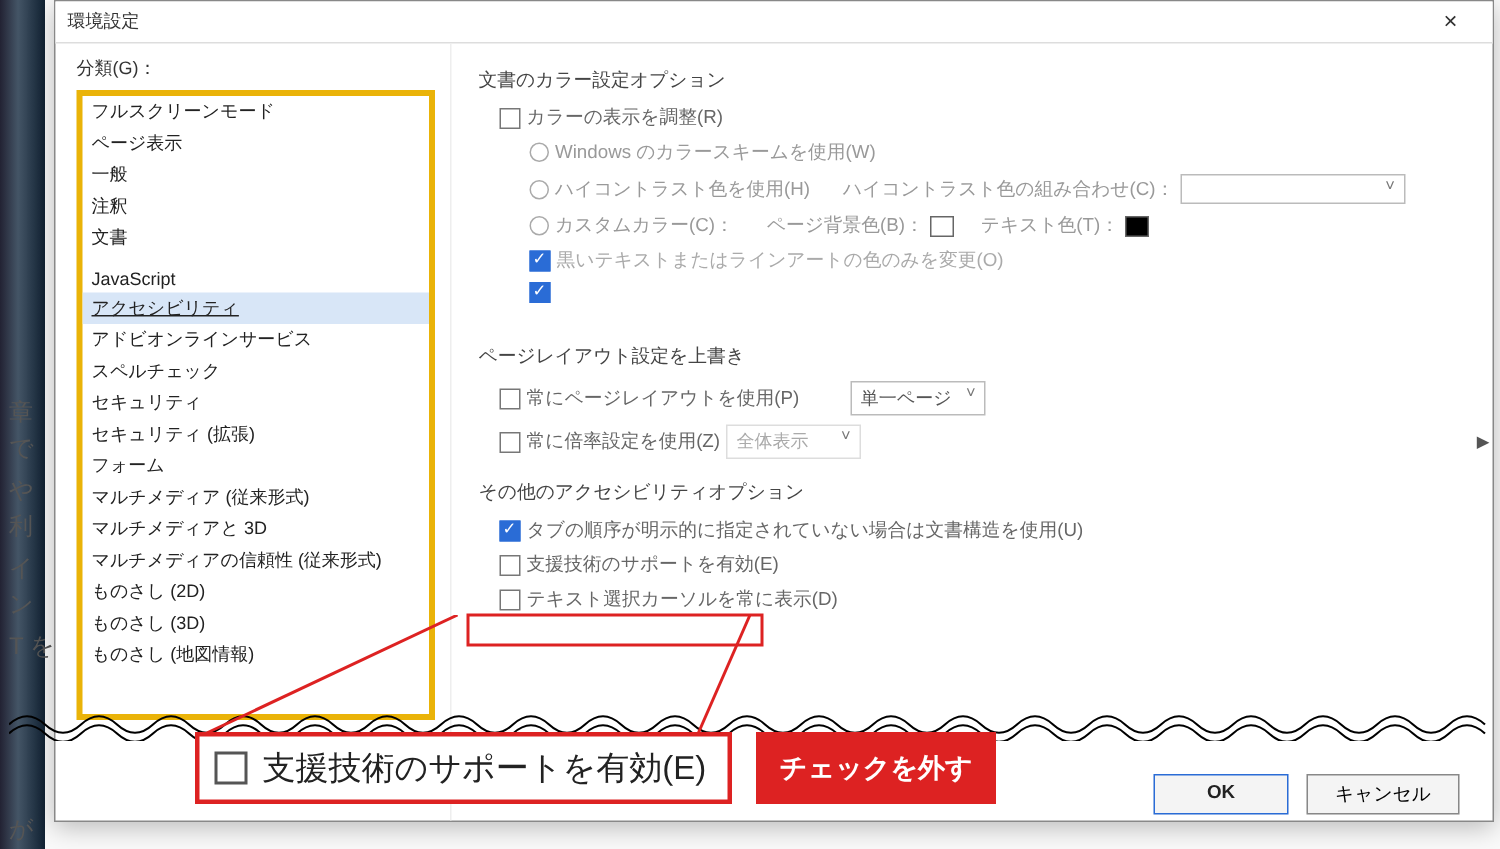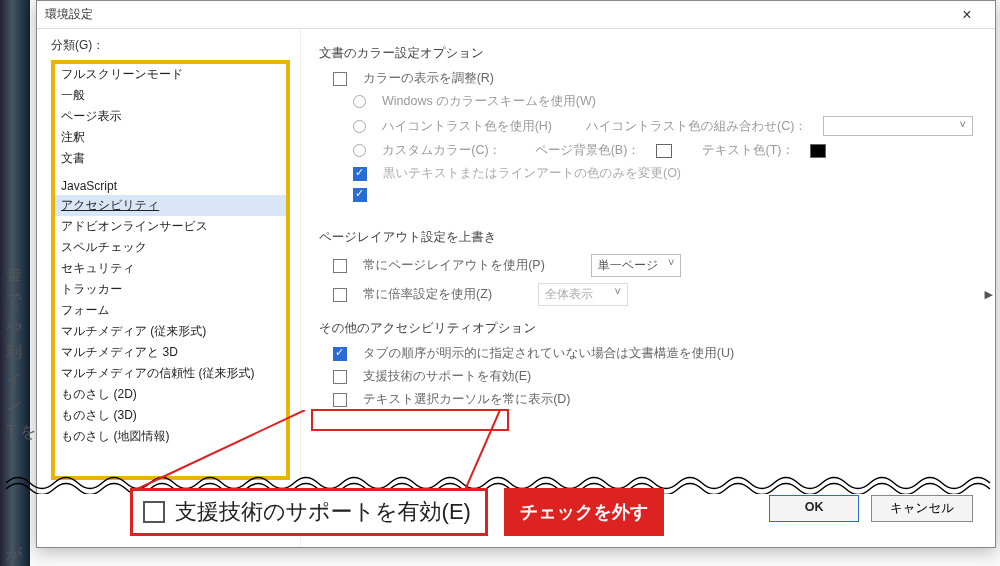--- a/index.html
+++ b/index.html
@@ -27,21 +27,21 @@
   .catlist {
     border: 4px solid #eab308; height: 420px; overflow-y: auto; font-size: 12px; color: #222;
     background: #fff;
   }
   .catlist .item { padding: 2px 6px; cursor: pointer; white-space: nowrap; }
   .catlist .item.sel { background: #d8e6f7; text-decoration: underline; }
   .catlist .sep { height: 8px; }
   
   .main { flex: 1; padding: 10px 18px 22px 18px; font-size: 12.5px; color: #555; position: relative; }
   .group-title { color: #444; margin: 6px 0 8px 0; }
-  .row { display: flex; align-items: center; gap: 16px; margin: 6px 0 6px 14px; color: #666; }
+  .row { display: flex; align-items: center; gap: 4px; margin: 6px 0 6px 14px; color: #666; }
   .row.sub { margin-left: 34px; color: #999; }
   .chk { width: 14px; height: 14px; border: 1px solid #777; background: #fff; display: inline-block; position: relative; }
   .chk.checked { background: #2a6cd6; border-color: #2a6cd6; }
   .chk.checked::after { content: "✓"; color: #fff; font-size: 11px; position: absolute; left: 1px; top: -2px; }
   .radio { width: 13px; height: 13px; border: 1px solid #aaa; border-radius: 50%; display: inline-block; }
   .combo { border: 1px solid #bbb; background: #fff; padding: 2px 22px 2px 6px; font-size: 12px; color: #555; position: relative; min-width: 90px; display: inline-block; }
   .combo::after { content: "˅"; position: absolute; right: 6px; top: 1px; color: #777; font-size: 11px; }
   .swatch { width: 16px; height: 14px; border: 1px solid #666; display: inline-block; }
   .swatch.black { background: #000; }
   .disabled { color: #aaa; }
@@ -64,21 +64,21 @@
   }
   .callout-box .bigchk { width: 22px; height: 22px; border: 2px solid #555; background: #fff; }
   .callout-label {
     background: #d22; color: #fff; font-size: 18px; font-weight: bold; padding: 12px 16px;
   }
   .connector {
     position: absolute; pointer-events: none;
   }
   
   .footer-btns {
-    position: absolute; right: 22px; bottom: 25px; display: flex; gap: 12px;
+    position: absolute; right: 22px; bottom: 4px; display: flex; gap: 12px;
   }
   .btn {
     min-width: 90px; padding: 4px 18px; font-size: 12.5px; text-align: center;
     border: 1px solid #888; background: #f4f4f4; cursor: pointer;
   }
   .btn.primary { border: 1px solid #2a6cd6; font-weight: bold; color: #222; }
   
   .scroll-hint { position: absolute; right: 2px; top: 50%; font-size: 11px; color: #555; }
 </style>
 </head>
@@ -101,31 +101,31 @@
   <div class="titlebar">
     <span>環境設定</span>
     <span class="close">×</span>
   </div>
 
   <div class="body">
     <div class="sidebar">
       <div class="sidebar-label">分類(G)：</div>
       <div class="catlist">
         <div class="item">フルスクリーンモード</div>
+        <div class="item">ページ表示</div>
         <div class="item">一般</div>
-        <div class="item">ページ表示</div>
         <div class="item">注釈</div>
         <div class="item">文書</div>
         <div class="sep"></div>
         <div class="item">JavaScript</div>
         <div class="item sel">アクセシビリティ</div>
         <div class="item">アドビオンラインサービス</div>
         <div class="item">スペルチェック</div>
         <div class="item">セキュリティ</div>
-        <div class="item">トラッカー</div>
+        <div class="item">セキュリティ (拡張)</div>
         <div class="item">フォーム</div>
         <div class="item">マルチメディア (従来形式)</div>
         <div class="item">マルチメディアと 3D</div>
         <div class="item">マルチメディアの信頼性 (従来形式)</div>
         <div class="item">ものさし (2D)</div>
         <div class="item">ものさし (3D)</div>
         <div class="item">ものさし (地図情報)</div>
 
       </div>
     </div>
@@ -164,21 +164,21 @@
 
       <div class="group-title" style="margin-top:27px">ページレイアウト設定を上書き</div>
       <div class="row">
         <span class="chk"></span>
         <span>常にページレイアウトを使用(P)</span>
         <span class="combo" style="margin-left:30px">単一ページ</span>
       </div>
       <div class="row">
         <span class="chk"></span>
         <span>常に倍率設定を使用(Z)</span>
-        <span class="combo disabled" style="margin-left:30px;border-color:#ddd">全体表示</span>
+        <span class="combo disabled" style="border-color:#ddd">全体表示</span>
       </div>
 
       <div class="group-title" style="margin-top:14px">その他のアクセシビリティオプション</div>
       <div class="row">
         <span class="chk checked"></span>
         <span>タブの順序が明示的に指定されていない場合は文書構造を使用(U)</span>
       </div>
       <div class="row" style="position:relative">
         <span class="chk"></span>
         <span>支援技術のサポートを有効(E)</span>

